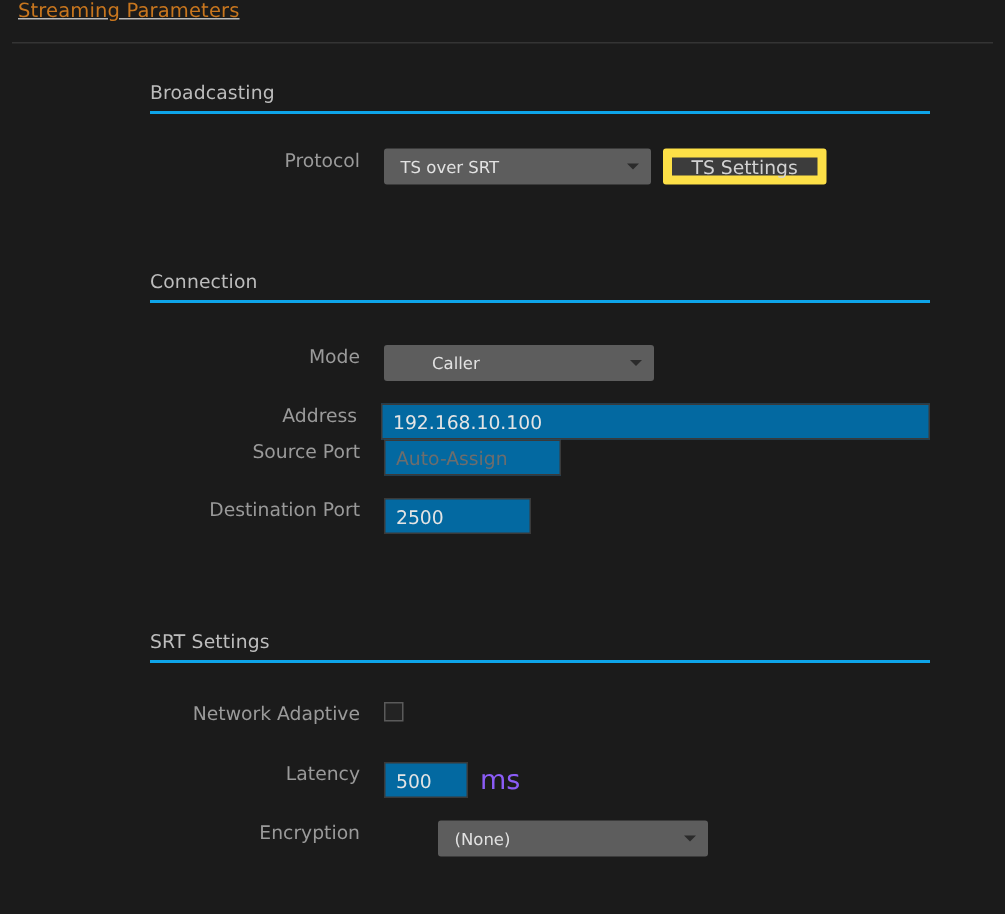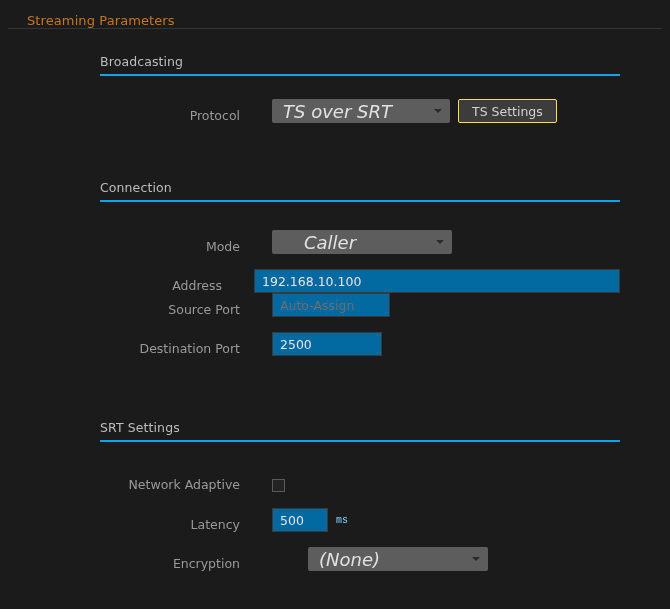--- a/index.html
+++ b/index.html
@@ -12,24 +12,25 @@
     height: 609px;
     overflow: hidden;
     font-family: "DejaVu Sans", sans-serif;
     color: #b8b8b8;
     position: relative;
   }
 
   
   .titlebar {
     height: 28px;
-    padding-left: 27px;
-    display: flex;
-    align-items: flex-end;
-    box-sizing: border-box;
+    padding-left: 12px;
+    display: flex;
+    align-items: flex-start;
+    box-sizing: border-box;
+    text-decoration: underline;
   }
   .titlebar-text {
     color: #c8761e;
     font-size: 13px;
     letter-spacing: 0.1px;
   }
   .title-rule {
     position: absolute;
     left: 8px;
     right: 8px;
@@ -54,23 +55,22 @@
     border-bottom: 2px solid #0ea5e9;
     letter-spacing: 0.1px;
   }
 
   
   .rows {
     margin-left: -100px;
   }
   .row {
     display: flex;
-    align-items: flex-end;
-    height: 24px;
-    gap: 16px;
+    align-items: flex-start;
+    height: 24px;
   }
   .row-label {
     width: 256px;
     text-align: right;
     padding-right: 16px;
     box-sizing: border-box;
     font-size: 12.5px;
     color: #9a9a9a;
     white-space: nowrap;
   }
@@ -85,38 +85,37 @@
     background: #5d5d5d;
     border: none;
     border-radius: 2px;
     height: 24px;
     display: flex;
     align-items: center;
     justify-content: space-between;
     padding: 0 8px 0 11px;
     box-sizing: border-box;
     color: #e2e2e2;
-    font-size: 18px;
+    font-size: 11px;
     cursor: default;
     user-select: none;
-    font-style: italic;
   }
   .dropdown .caret {
     width: 0;
     height: 0;
     border-left: 4.5px solid transparent;
     border-right: 4.5px solid transparent;
     border-top: 4.5px solid #2b2b2b;
     margin-left: 10px;
   }
 
   
   .btn {
     background: #3c3c3c;
-    border: 1px solid #fde047;
+    border: 6px solid #fde047;
     border-radius: 2px;
     height: 24px;
     padding: 0 13px;
     color: #d2d2d2;
     font-size: 12.5px;
     font-family: inherit;
     cursor: pointer;
     display: flex;
     align-items: center;
   }
@@ -132,23 +131,22 @@
     font-size: 12.5px;
     font-family: inherit;
     padding: 0 7px;
     outline: none;
   }
   .input::placeholder {
     color: #6d6d6d;
     opacity: 1;
   }
   .unit {
-    font-size: 10px;
-    color: #7dd3fc;
-    font-family: Liberation Mono, monospace;
+    font-size: 18px;
+    color: #8b5cf6;
   }
 
   
   .checkbox {
     width: 13px;
     height: 13px;
     border: 1px solid #5a5a5a;
     background: #232323;
     box-sizing: border-box;
     cursor: pointer;
@@ -206,21 +204,21 @@
       <div class="row" style="">
         <div class="row-label">Source Port</div>
         <div class="row-field">
           <input class="input" style="width: 118px;" type="text" placeholder="Auto-Assign">
         </div>
       </div>
 
       <div class="row" style="margin-top:15px;">
         <div class="row-label">Destination Port</div>
         <div class="row-field">
-          <input class="input" style="width: 110px;" type="text" value="2500">
+          <input class="input" style="width: 98px;" type="text" value="2500">
         </div>
       </div>
 
     </div>
   </div>
 
   <div class="section" style="margin-top:64px;">
     <div class="section-head">SRT Settings</div>
     <div class="rows">
 

